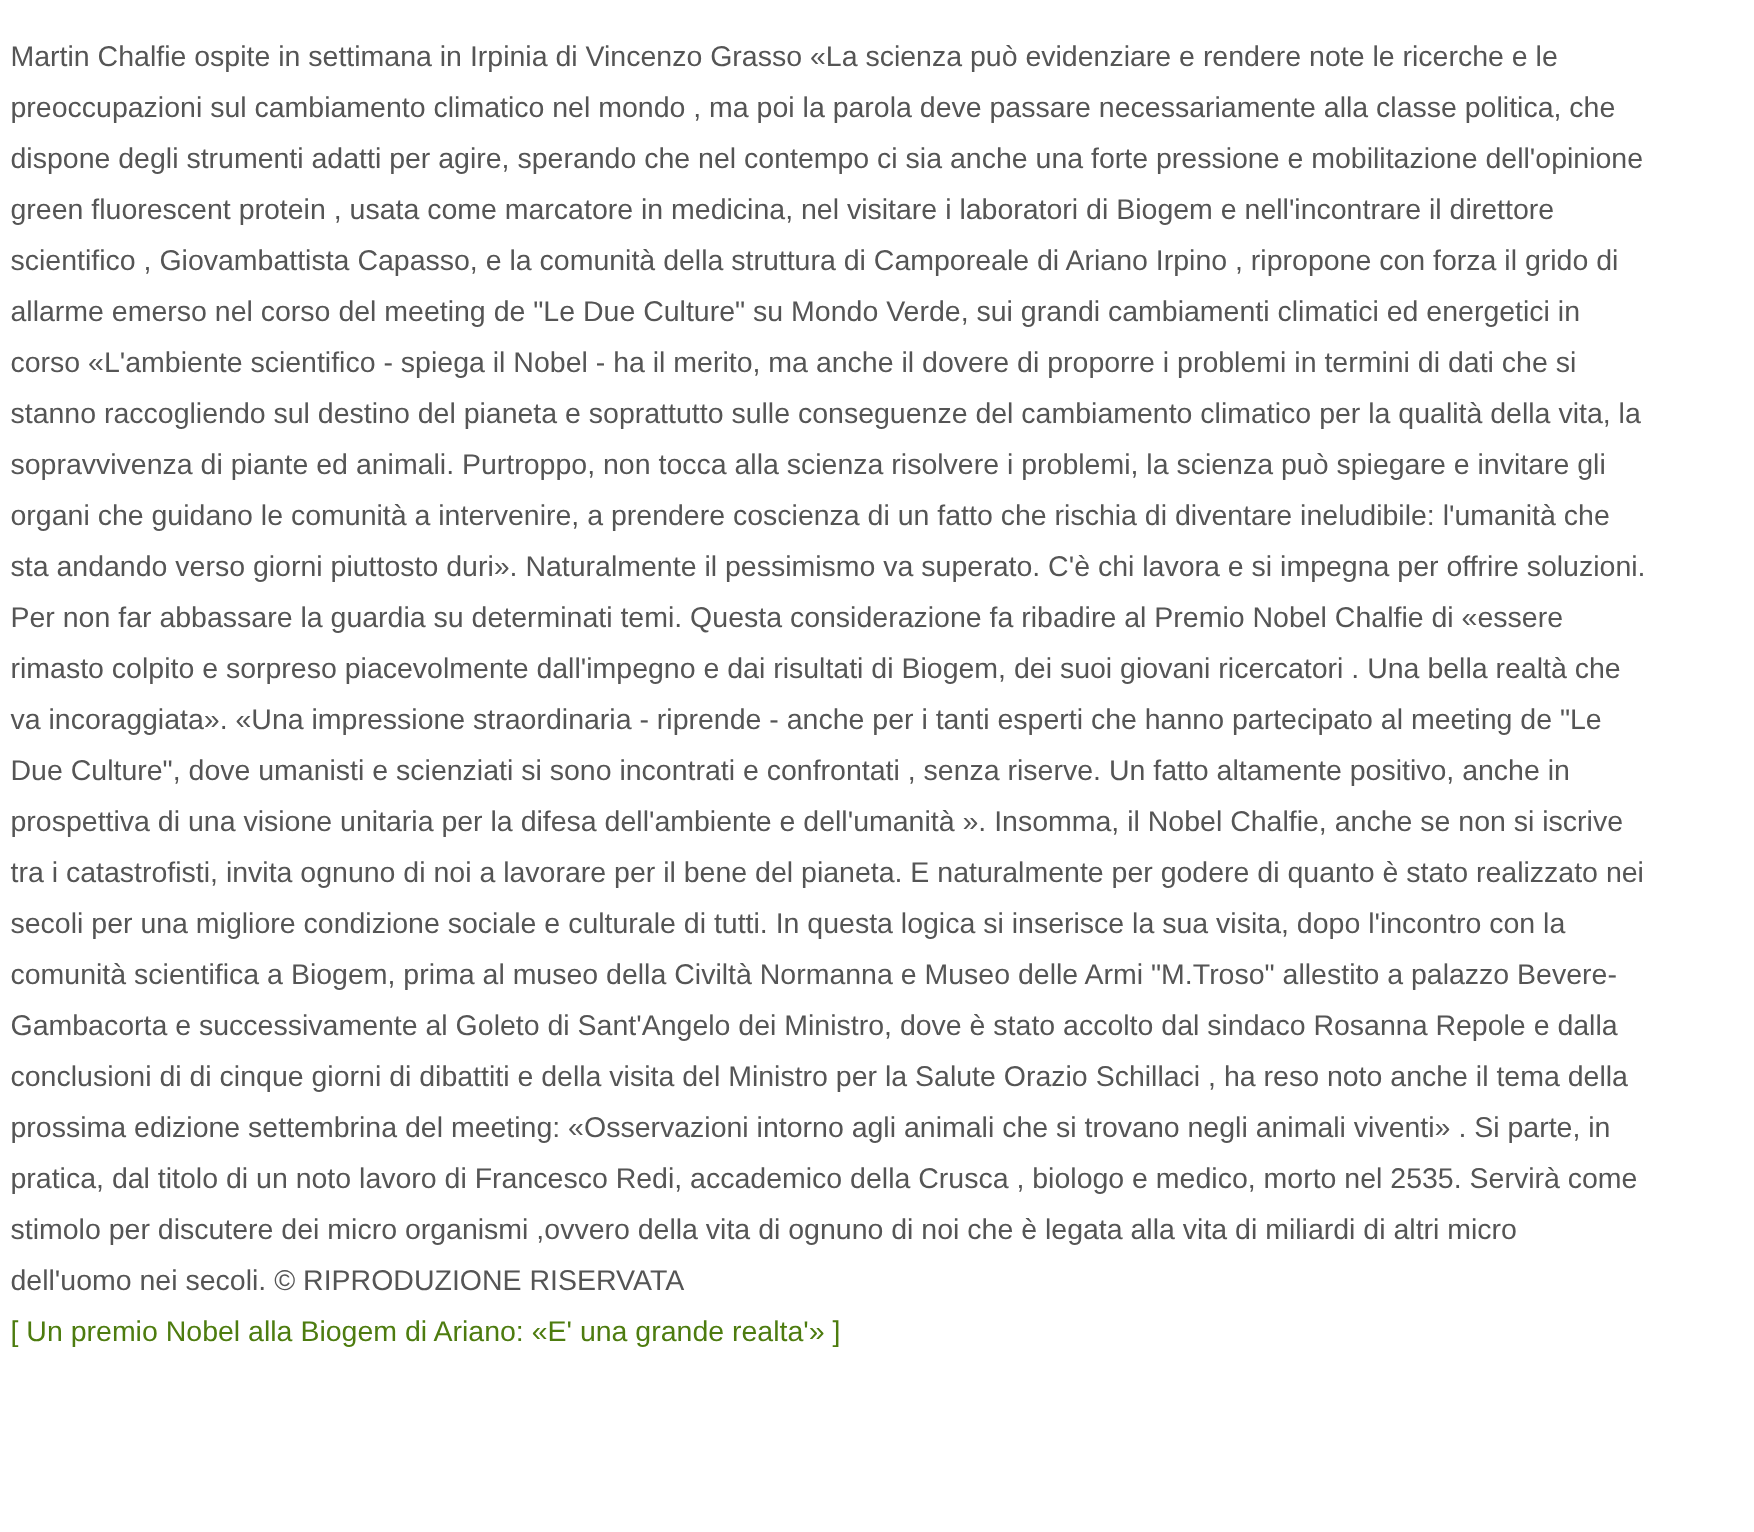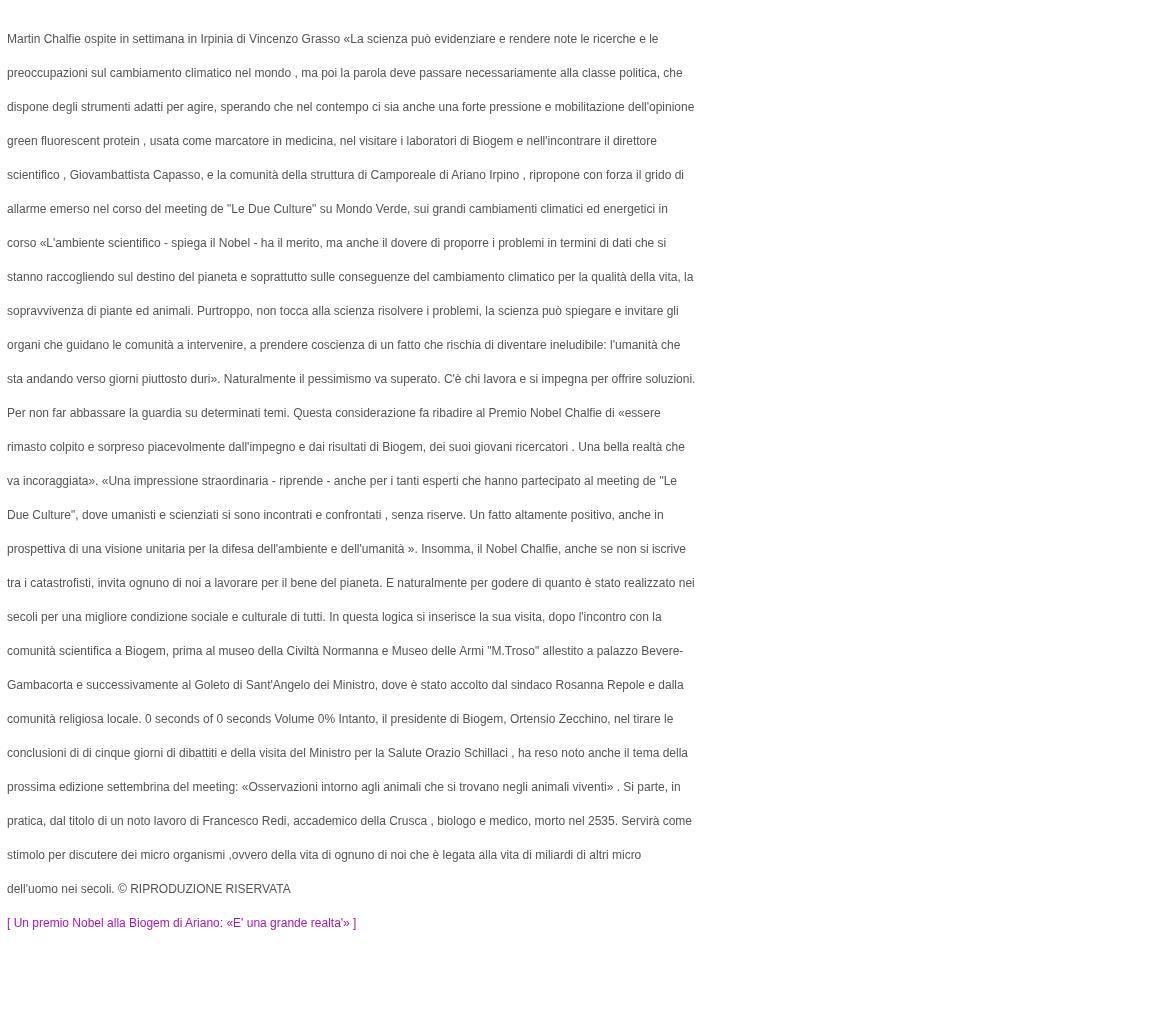--- a/index.html
+++ b/index.html
@@ -12,33 +12,33 @@
       height: 1021px;
       overflow: hidden;
       position: relative;
     }
     .article {
       position: absolute;
       left: 7px;
       top: 22px;
       width: 1160px;
       font-family: "Liberation Sans", sans-serif;
-      font-size: 12px;
+      font-size: 19px;
       line-height: 34px;
       color: #555555;
       letter-spacing: 0px;
     }
     .line {
       display: block;
       white-space: nowrap;
     }
     .related-link {
       display: block;
       white-space: nowrap;
-      color: #a21caf;
+      color: #4d7c0f;
       text-decoration: none;
       cursor: pointer;
     }
   </style>
 </head>
 <body>
 
 <div class="article">
   <div class="paragraph">
     <span class="line">Martin Chalfie ospite in settimana in Irpinia di Vincenzo Grasso «La scienza può evidenziare e rendere note le ricerche e le</span>
@@ -54,21 +54,20 @@
     <span class="line">sta andando verso giorni piuttosto duri». Naturalmente il pessimismo va superato. C'è chi lavora e si impegna per offrire soluzioni.</span>
     <span class="line">Per non far abbassare la guardia su determinati temi. Questa considerazione fa ribadire al Premio Nobel Chalfie di «essere</span>
     <span class="line">rimasto colpito e sorpreso piacevolmente dall'impegno e dai risultati di Biogem, dei suoi giovani ricercatori . Una bella realtà che</span>
     <span class="line">va incoraggiata». «Una impressione straordinaria - riprende - anche per i tanti esperti che hanno partecipato al meeting de "Le</span>
     <span class="line">Due Culture", dove umanisti e scienziati si sono incontrati e confrontati , senza riserve. Un fatto altamente positivo, anche in</span>
     <span class="line">prospettiva di una visione unitaria per la difesa dell'ambiente e dell'umanità ». Insomma, il Nobel Chalfie, anche se non si iscrive</span>
     <span class="line">tra i catastrofisti, invita ognuno di noi a lavorare per il bene del pianeta. E naturalmente per godere di quanto è stato realizzato nei</span>
     <span class="line">secoli per una migliore condizione sociale e culturale di tutti. In questa logica si inserisce la sua visita, dopo l'incontro con la</span>
     <span class="line">comunità scientifica a Biogem, prima al museo della Civiltà Normanna e Museo delle Armi "M.Troso" allestito a palazzo Bevere-</span>
     <span class="line">Gambacorta e successivamente al Goleto di Sant'Angelo dei Ministro, dove è stato accolto dal sindaco Rosanna Repole e dalla</span>
-    <span class="line">comunità religiosa locale. 0 seconds of 0 seconds Volume 0% Intanto, il presidente di Biogem, Ortensio Zecchino, nel tirare le</span>
     <span class="line">conclusioni di di cinque giorni di dibattiti e della visita del Ministro per la Salute Orazio Schillaci , ha reso noto anche il tema della</span>
     <span class="line">prossima edizione settembrina del meeting: «Osservazioni intorno agli animali che si trovano negli animali viventi» . Si parte, in</span>
     <span class="line">pratica, dal titolo di un noto lavoro di Francesco Redi, accademico della Crusca , biologo e medico, morto nel 2535. Servirà come</span>
     <span class="line">stimolo per discutere dei micro organismi ,ovvero della vita di ognuno di noi che è legata alla vita di miliardi di altri micro</span>
     <span class="line">dell'uomo nei secoli. © RIPRODUZIONE RISERVATA</span>
   </div>
   <a class="related-link">[ Un premio Nobel alla Biogem di Ariano: «E' una grande realta'» ]</a>
 </div>
 
 </body></html>

